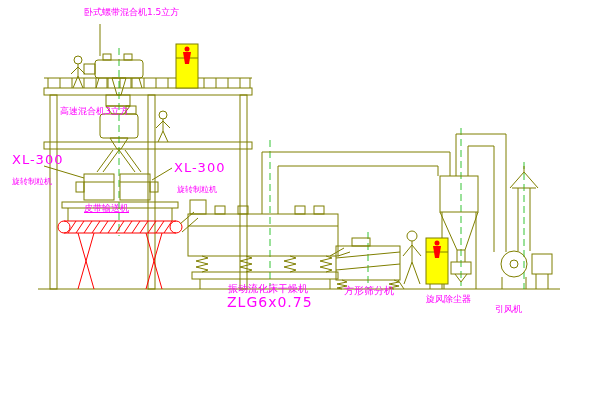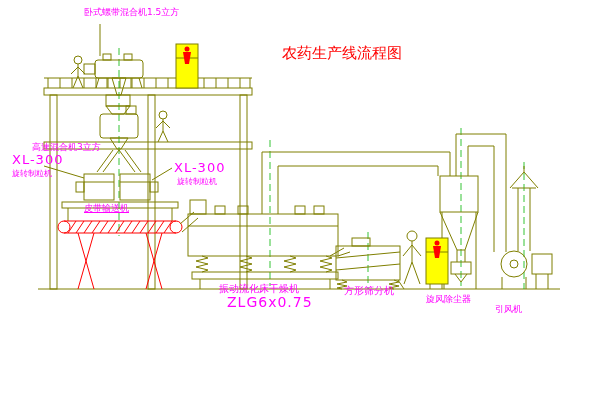--- a/index.html
+++ b/index.html
@@ -1,20 +1,20 @@
 <!DOCTYPE html>
 <html><head>
 <meta charset="utf-8">
 <style>
   html,body{margin:0;padding:0;background:#fff;}
   .canvas{position:relative;width:600px;height:403px;background:#FFFFFF;overflow:hidden;
           font-family:"DejaVu Sans",sans-serif;}
   svg{position:absolute;left:0;top:0;}
   .lbl{position:absolute;color:#FF00FF;font-size:9px;line-height:1.1;white-space:nowrap;}
-  .lbl-sm{font-size:8px;}
+  .lbl-sm{font-size:8px;margin-top:8px;}
   .lbl-md{font-size:10px;}
   .lbl-lg{font-size:13px;letter-spacing:1px;}
   .lbl-xl{font-size:14px;letter-spacing:1px;}
   .title{position:absolute;left:282px;top:44px;color:#FF0000;display:flex;align-items:baseline;
          gap:2px;white-space:nowrap;}
   .title .t1{font-size:15px;}
   .title .t2{font-size:23px;}
 </style>
 </head>
 <body>
@@ -175,35 +175,34 @@
         <g fill="#FF0000" stroke="none">
           <circle cx="437" cy="243" r="2.5"></circle>
           <path d="M433 246 h8 l-2 12 h-4 Z"></path>
         </g>
       </g>
 
     </g>
   </svg>
 
   <div class="title">
-    <span class="t1">农药生产线流程图</span>
   </div>
 
   <div class="lbl" style="left:84px;top:8px;">卧式螺带混合机1.5立方</div>
-  <div class="lbl" style="left:32px;top:107px;margin-top:36px;">高速混合机3立方</div>
+  <div class="lbl" style="left:60px;top:107px;">高速混合机3立方</div>
 
   <div class="lbl lbl-lg" style="left:12px;top:153px;">XL-300</div>
   <div class="lbl lbl-sm" style="left:12px;top:170px;">旋转制粒机</div>
 
   <div class="lbl lbl-lg" style="left:174px;top:161px;">XL-300</div>
   <div class="lbl lbl-sm" style="left:177px;top:178px;">旋转制粒机</div>
 
   <div class="lbl" style="left:84px;top:204px;text-decoration:underline;">皮带输送机</div>
 
-  <div class="lbl lbl-md" style="left:219px;top:283px;">振动流化床干燥机</div>
+  <div class="lbl lbl-md" style="left:228px;top:283px;">振动流化床干燥机</div>
   <div class="lbl lbl-xl" style="left:227px;top:295px;text-align:right;">ZLG6x0.75</div>
 
   <div class="lbl lbl-md" style="left:344px;top:285px;">方形筛分机</div>
 
   <div class="lbl" style="left:426px;top:295px;text-align:center;">旋风除尘器</div>
   <div class="lbl" style="left:495px;top:305px;">引风机</div>
 
 </div>
 
 </body></html>

